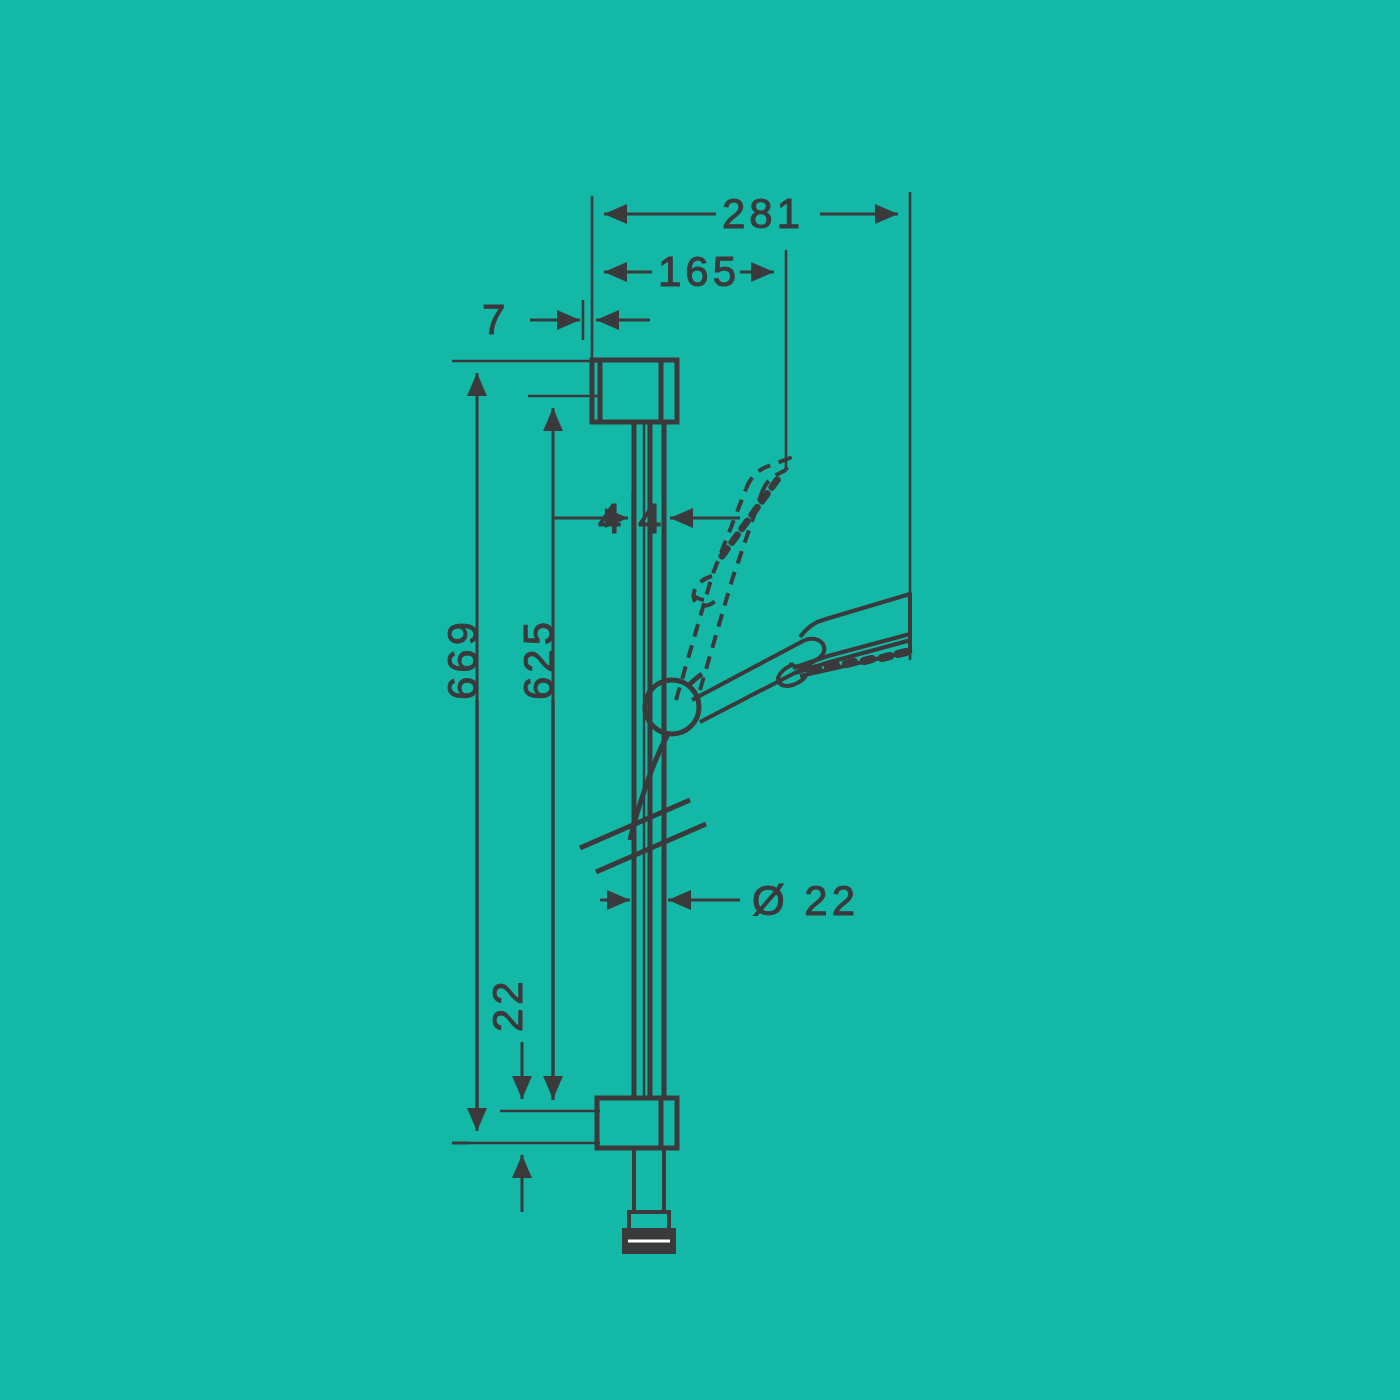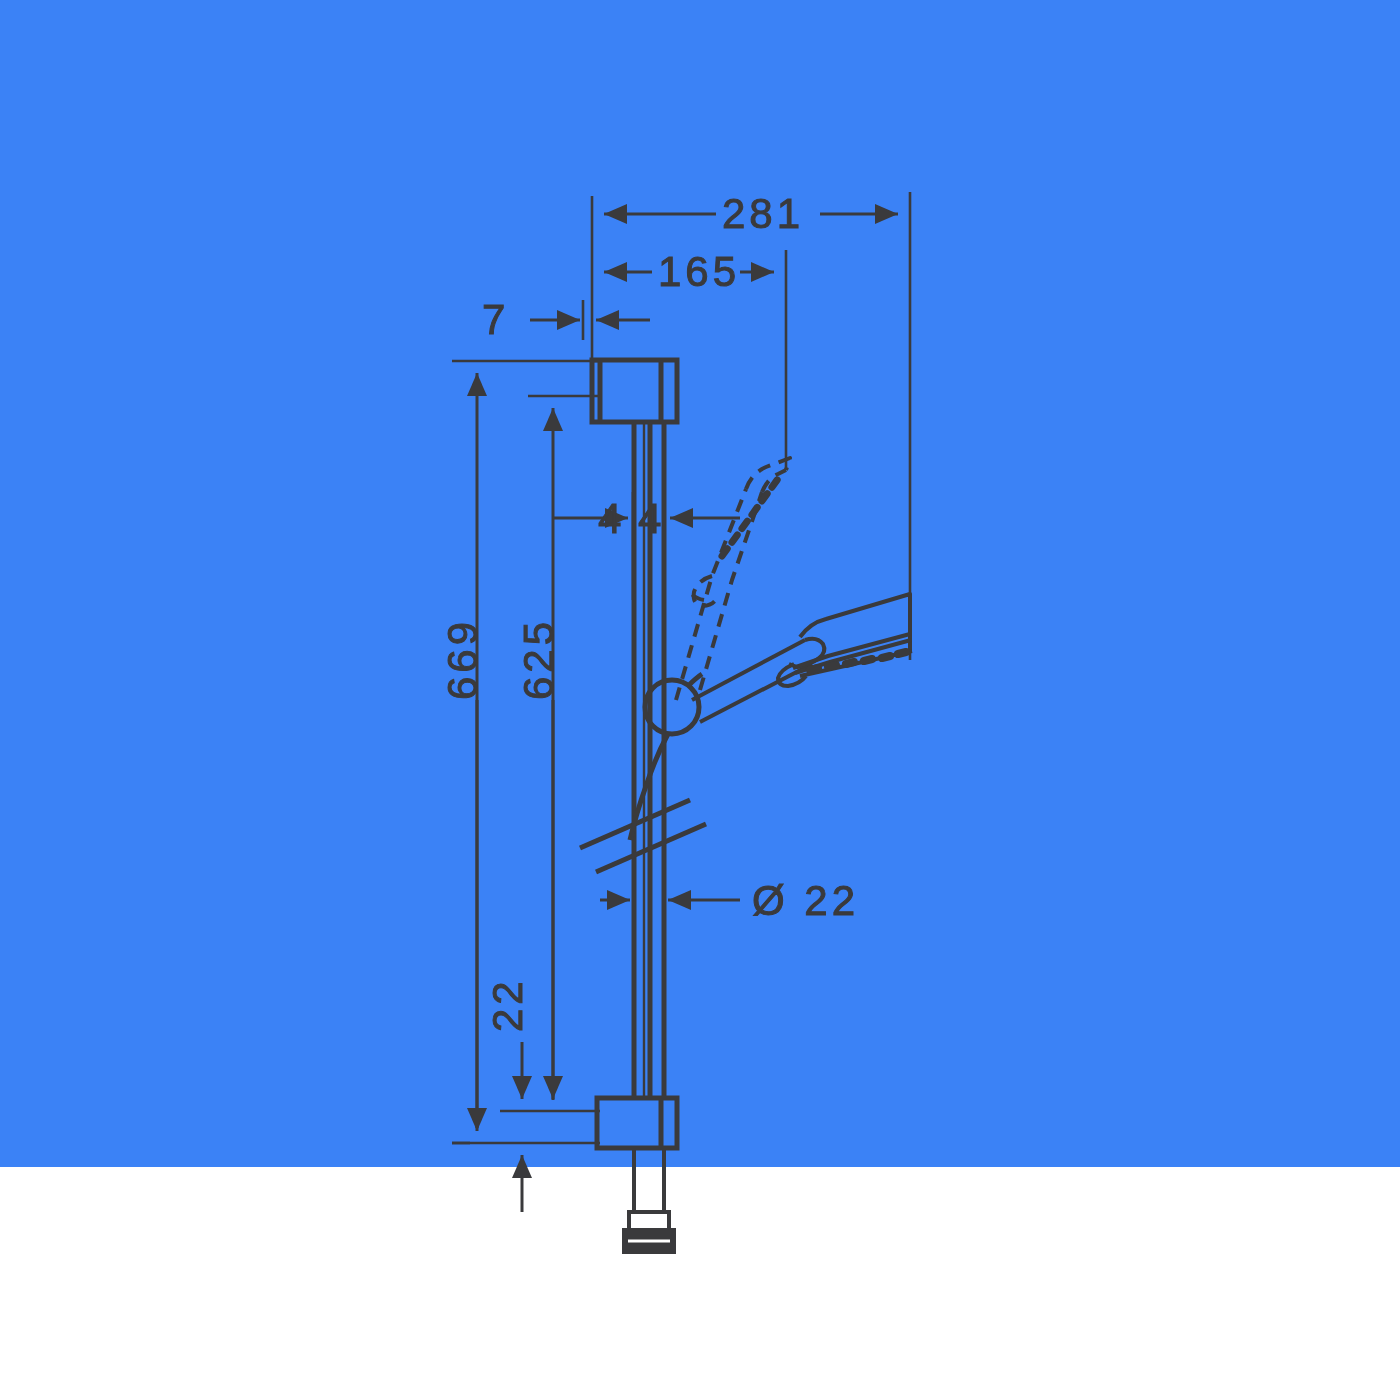--- a/index.html
+++ b/index.html
@@ -1,17 +1,17 @@
 <!DOCTYPE html>
 <html><head>
 <meta charset="utf-8">
 <style>
   html,body{margin:0;padding:0;background:#ffffff;}
   body{width:1400px;height:1400px;overflow:hidden;font-family:"Liberation Sans",sans-serif;}
-  #stage{position:relative;width:1400px;height:1167px;background:#3b82f6;}
+  #stage{position:relative;width:1400px;height:1400px;background:#14b8a6;}
   svg{display:block;}
   .dimtext{font-family:"Liberation Sans",sans-serif;fill:#3a3a3c;letter-spacing:4px;}
 </style>
 </head>
 <body>
 
 <div id="stage">
 <svg width="1400" height="1400" viewBox="0 0 1400 1400" xmlns="http://www.w3.org/2000/svg">
 
   <defs>

